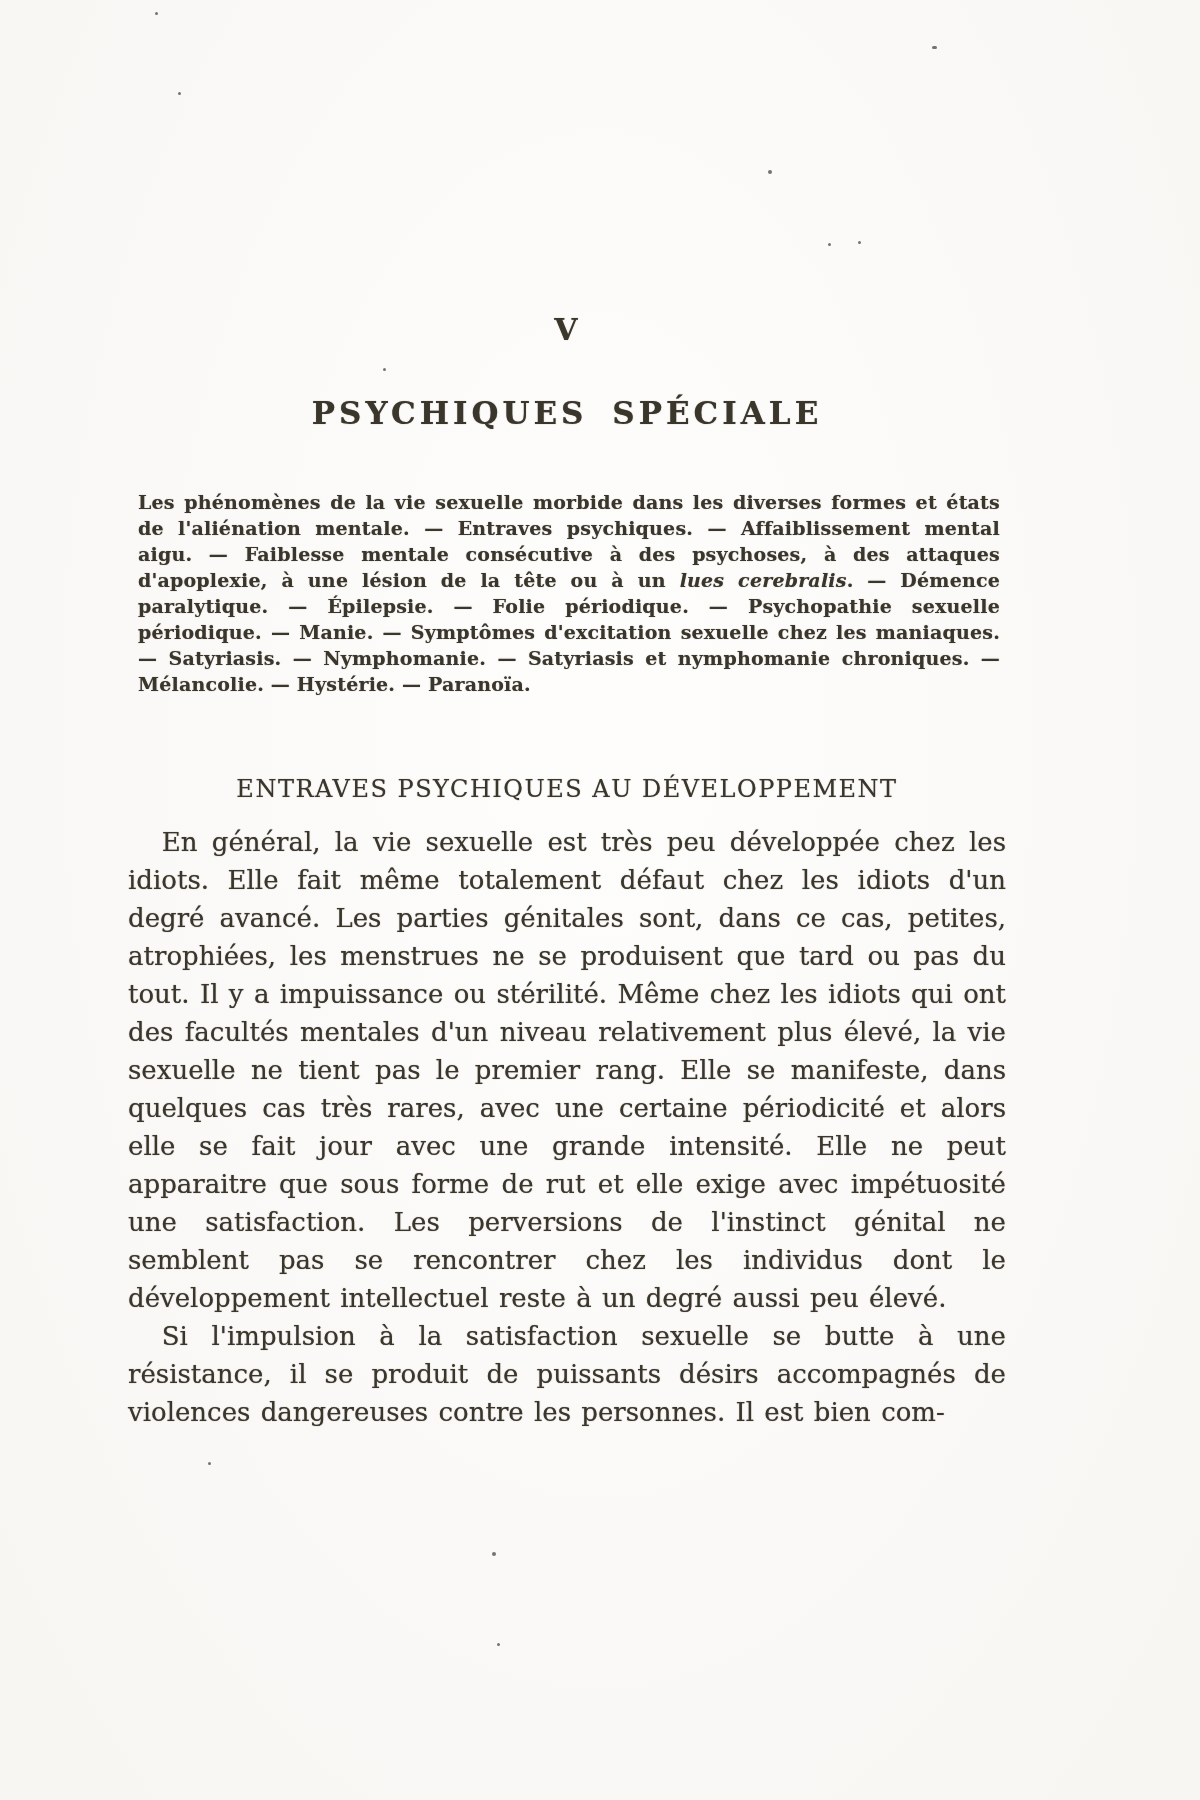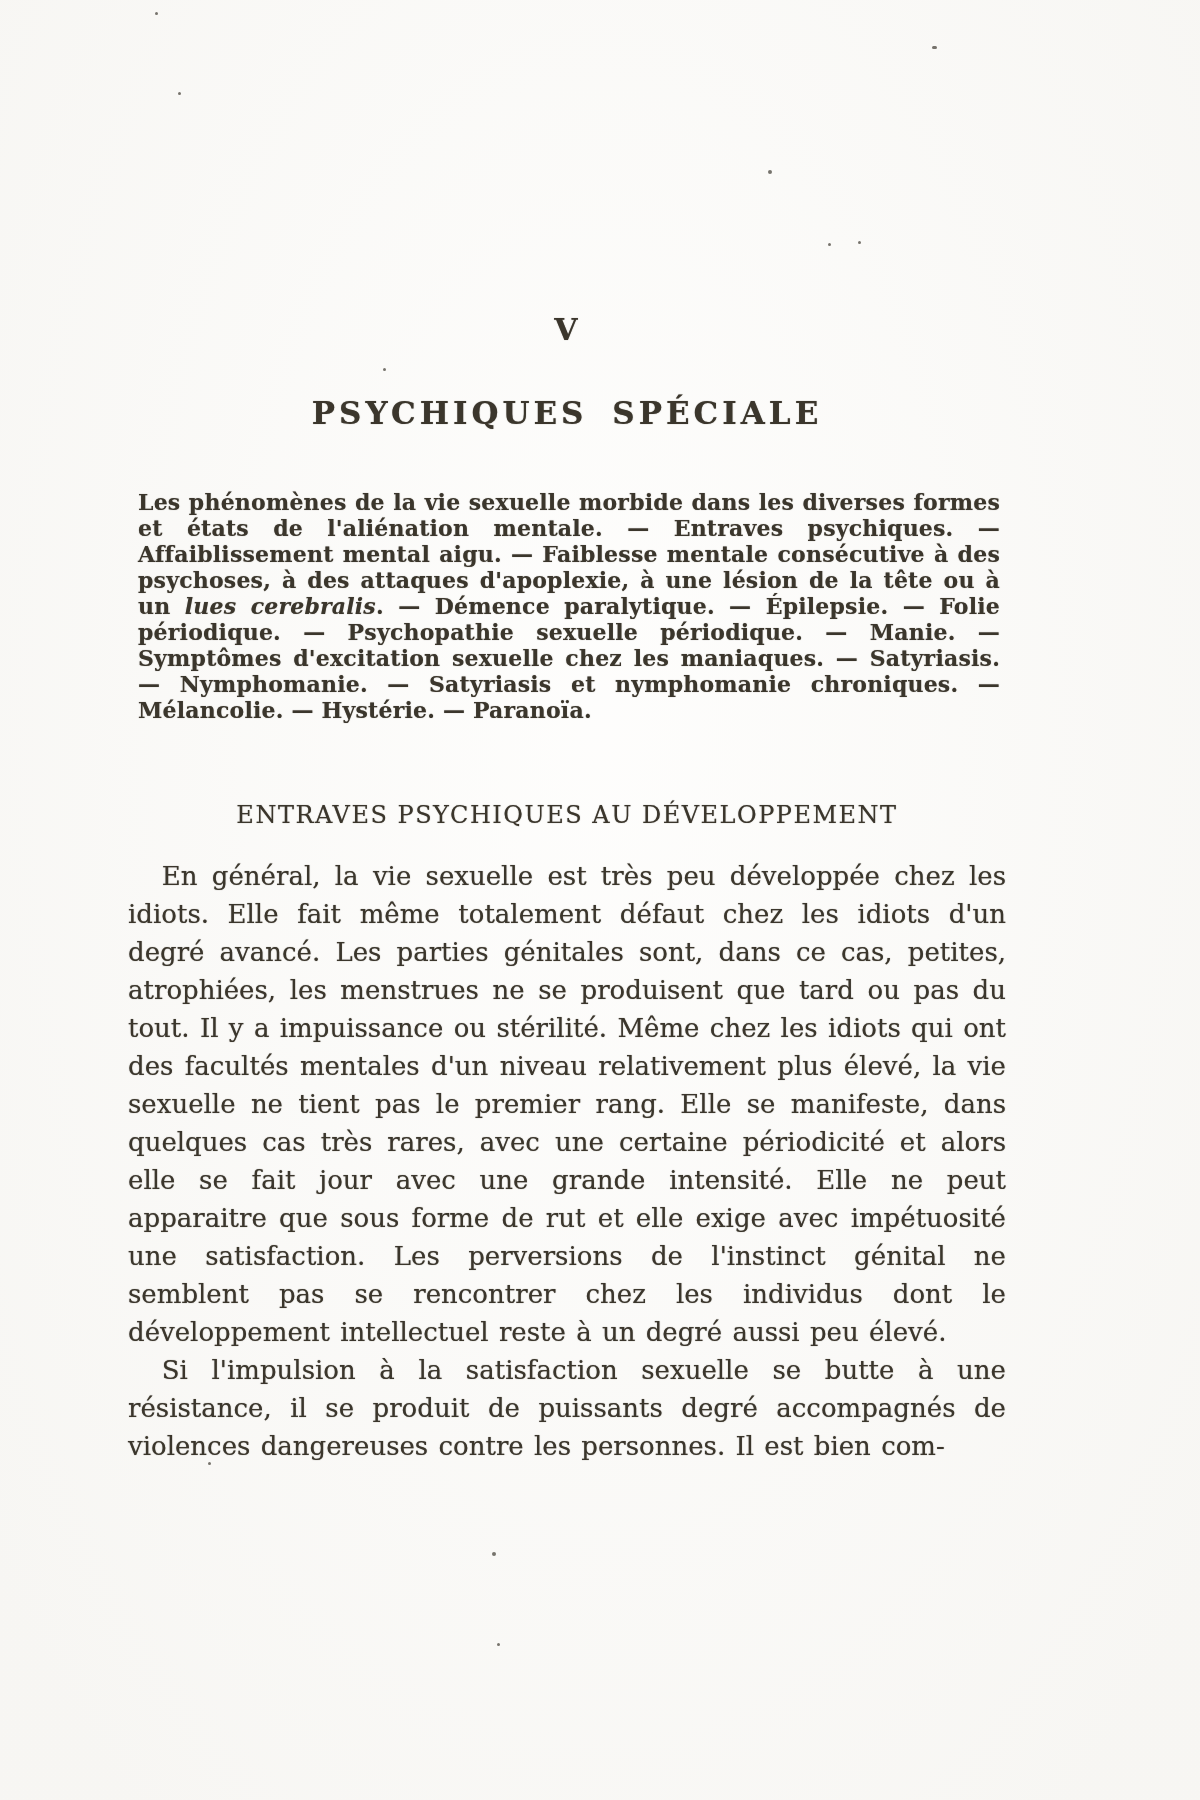--- a/index.html
+++ b/index.html
@@ -37,38 +37,38 @@
     text-align: center;
     font-size: 31px;
     font-weight: bold;
     letter-spacing: 4px;
     word-spacing: 10px;
     text-shadow: 0 0 1px rgba(59,54,44,0.6);
   }
   .summary {
     margin: 58px 0 0 0;
     padding: 0 6px 0 10px;
-    font-size: 22px;
+    font-size: 19px;
     line-height: 26px;
     font-weight: bold;
     text-align: justify;
     text-shadow: 0 0 1px rgba(59,54,44,0.5);
     letter-spacing: 0.2px;
   }
   .summary i { font-style: italic; }
   .section-heading {
     margin: 78px 0 0 0;
     text-align: center;
     font-size: 24px;
     font-weight: normal;
     letter-spacing: 1.5px;
     text-shadow: 0 0 1px rgba(59,54,44,0.6);
   }
   .body-text {
-    margin-top: 28px;
+    margin-top: 20px;
   }
   .para {
     margin: 0;
     font-size: 26px;
     line-height: 38px;
     text-align: justify;
     text-indent: 1.3em;
     text-shadow: 0 0 1px rgba(59,54,44,0.65);
     word-spacing: 2px;
   }
@@ -89,21 +89,21 @@
     <div class="chapter-num">V</div>
 
     <h1 class="title">PSYCHIQUES SPÉCIALE</h1>
 
     <p class="summary"><span>Les phénomènes de la vie sexuelle morbide dans les diverses formes et états de l'aliénation mentale. — Entraves psychiques. — Affaiblissement mental aigu. — Faiblesse mentale consécutive à des psychoses, à des attaques d'apoplexie, à une lésion de la tête ou à un </span><i>lues cerebralis</i><span>. — Démence paralytique. — Épilepsie. — Folie périodique. — Psychopathie sexuelle périodique. — Manie. — Symptômes d'excitation sexuelle chez les maniaques. — Satyriasis. — Nymphomanie. — Satyriasis et nymphomanie chroniques. — Mélancolie. — Hystérie. — Paranoïa.</span></p>
 
     <h2 class="section-heading">ENTRAVES PSYCHIQUES AU DÉVELOPPEMENT</h2>
 
     <div class="body-text">
       <p class="para">En général, la vie sexuelle est très peu développée chez les idiots. Elle fait même totalement défaut chez les idiots d'un degré avancé. Les parties génitales sont, dans ce cas, petites, atrophiées, les menstrues ne se produisent que tard ou pas du tout. Il y a impuissance ou stérilité. Même chez les idiots qui ont des facultés mentales d'un niveau relativement plus élevé, la vie sexuelle ne tient pas le premier rang. Elle se manifeste, dans quelques cas très rares, avec une certaine périodicité et alors elle se fait jour avec une grande intensité. Elle ne peut apparaitre que sous forme de rut et elle exige avec impétuosité une satisfaction. Les perversions de l'instinct génital ne semblent pas se rencontrer chez les individus dont le développement intellectuel reste à un degré aussi peu élevé.</p>
-      <p class="para">Si l'impulsion à la satisfaction sexuelle se butte à une résistance, il se produit de puissants degré accompagnés de violences dangereuses contre les personnes. Il est bien com-</p>
+      <p class="para">Si l'impulsion à la satisfaction sexuelle se butte à une résistance, il se produit de puissants désirs accompagnés de violences dangereuses contre les personnes. Il est bien com-</p>
     </div>
 
   </div>
 
   <div class="speck" style="left:155px; top:12px;  width:3px; height:3px;"></div>
   <div class="speck" style="left:178px; top:92px;  width:3px; height:3px;"></div>
   <div class="speck" style="left:768px; top:170px; width:4px; height:4px;"></div>
   <div class="speck" style="left:828px; top:243px; width:3px; height:3px;"></div>
   <div class="speck" style="left:858px; top:241px; width:3px; height:3px;"></div>
   <div class="speck" style="left:932px; top:46px;  width:5px; height:3px; border-radius:2px;"></div>

